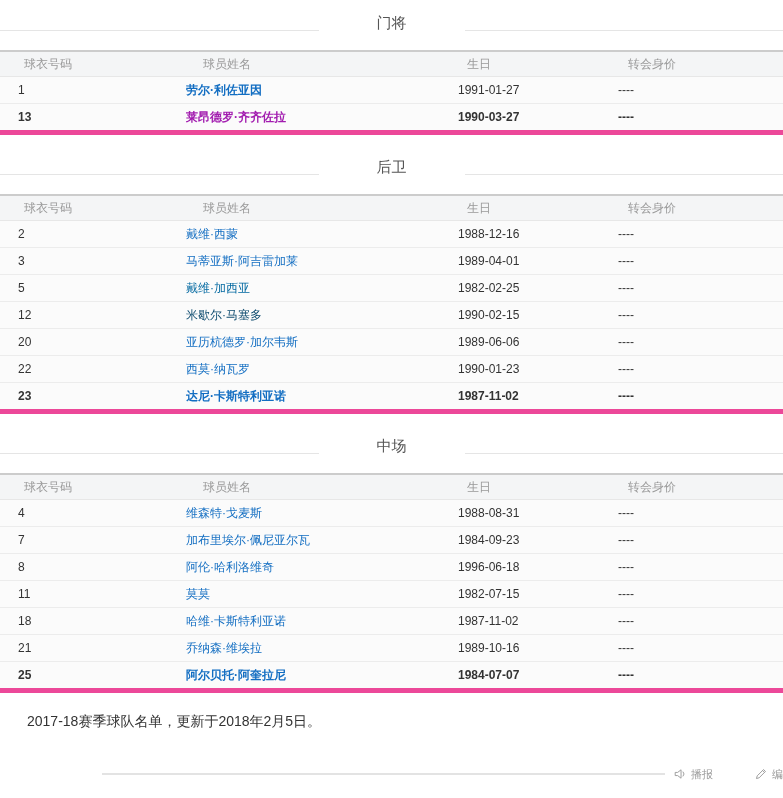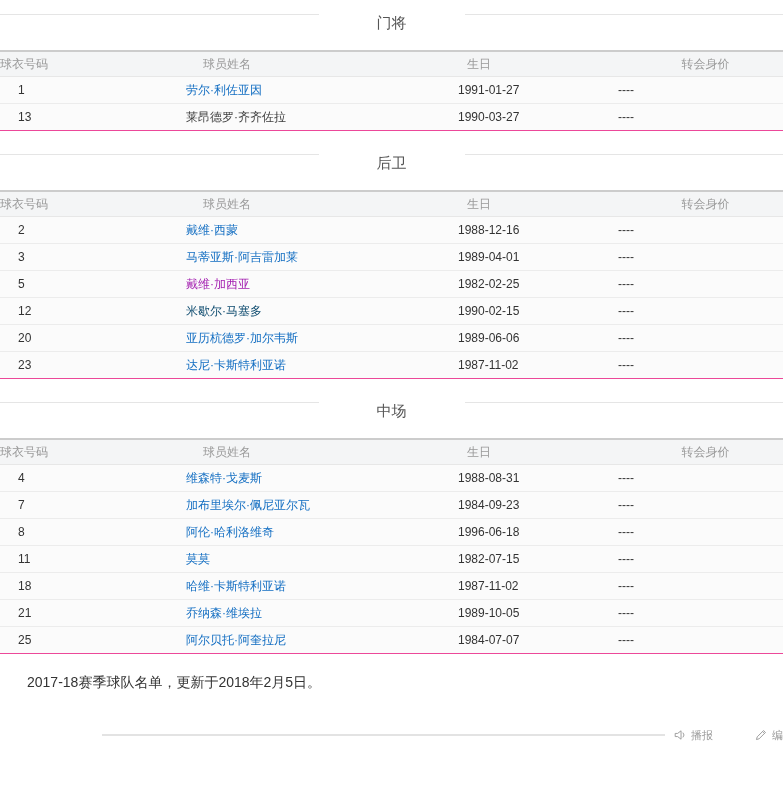--- a/index.html
+++ b/index.html
@@ -1,42 +1,42 @@
 <!DOCTYPE html>
 <html><head>
 <meta charset="utf-8">
 <style>
   html,body{margin:0;padding:0;}
   body{
     width:783px;height:798px;overflow:hidden;background:#fff;
     font-family:"Liberation Sans",sans-serif;color:#333;
   }
   
-  .section-title{display:flex;align-items:flex-start;margin:23px 0 19px;gap:38px;}
+  .section-title{display:flex;align-items:flex-end;margin:23px 0 19px;gap:38px;}
   .section-title.first{margin-top:14px;}
   .section-title .line{flex:1;height:1px;background:#e5e5e5;}
   .section-title .text{font-size:15px;color:#555;margin:0 20px;line-height:17px;}
   
   table.roster{width:783px;border-collapse:collapse;table-layout:fixed;}
   table.roster thead tr{background:#f4f5f6;}
   table.roster thead th{
     border-top:2px solid #cccccc;border-bottom:1px solid #e7e7e7;
     font-weight:normal;font-size:12px;color:#999;height:24px;
     text-align:left;padding:0;
   }
-  table.roster th.c1{padding-left:0;}
+  table.roster th.c1{padding-left:24px;}
   table.roster th.c2{padding-left:35px;}
   table.roster th.c3{padding-left:27px;}
-  table.roster th.c4{padding-left:28px;text-align:center;}
+  table.roster th.c4{padding-left:28px;}
   table.roster tbody{background:#fbfbfb;}
   table.roster td{
     height:26px;font-size:12px;color:#333;padding:0 0 0 18px;
     border-bottom:1px solid #ececec;text-align:left;
   }
-  table.roster tbody tr:last-child td{border-bottom:1px solid #ec4899;}
+  table.roster tbody tr:last-child td{border-bottom:5px solid #ec4899;font-weight:bold;}
   a.player-link{color:#136ec2;text-decoration:none;cursor:pointer;}
   
   .note{margin:20px 0 17px 27px;font-size:14px;color:#333;line-height:16px;}
   
   .footer{display:flex;align-items:center;margin:36px 0 0 102px;width:692px;height:18px;}
   .footer .rule{flex:1;height:2px;background:#e3e3e3;margin-right:8px;}
   .flink{display:inline-flex;align-items:center;font-size:11px;color:#999;cursor:pointer;white-space:nowrap;}
   .flink svg{margin-right:4px;display:block;}
   .flink.edit{margin-left:41px;}
 </style>
@@ -61,27 +61,27 @@
           <tr>
             <th class="c1">球衣号码</th>
             <th class="c2">球员姓名</th>
             <th class="c3">生日</th>
             <th class="c4">转会身价</th>
           </tr>
         </thead>
         <tbody>
           <tr>
             <td>1</td>
-            <td><a class="player-link" style="color: rgb(19, 110, 194);">劳尔·利佐亚因</a></td>
+            <td><a class="player-link" style="color: rgb(19, 110, 194); font-weight: bold;">劳尔·利佐亚因</a></td>
             <td>1991-01-27</td>
             <td>----</td>
           </tr>
           <tr>
             <td>13</td>
-            <td><a class="player-link" style="color: #404040;">莱昂德罗·齐齐佐拉</a></td>
+            <td><a class="player-link" style="color: #a21caf;">莱昂德罗·齐齐佐拉</a></td>
             <td>1990-03-27</td>
             <td>----</td>
           </tr>
         </tbody>
       </table>
     </div>
     <div class="roster-section">
       <div class="section-title">
         <span class="line"></span>
         <span class="text">后卫</span>
@@ -110,34 +110,40 @@
             <td>----</td>
           </tr>
           <tr>
             <td>3</td>
             <td><a class="player-link" style="color: rgb(19, 110, 194);">马蒂亚斯·阿吉雷加莱</a></td>
             <td>1989-04-01</td>
             <td>----</td>
           </tr>
           <tr>
             <td>5</td>
-            <td><a class="player-link" style="color: #a21caf;">戴维·加西亚</a></td>
+            <td><a class="player-link" style="color: #0369a1;">戴维·加西亚</a></td>
             <td>1982-02-25</td>
             <td>----</td>
           </tr>
           <tr>
             <td>12</td>
             <td><a class="player-link" style="color: #0c4a6e;">米歇尔·马塞多</a></td>
             <td>1990-02-15</td>
             <td>----</td>
           </tr>
           <tr>
             <td>20</td>
             <td><a class="player-link" style="color: rgb(19, 110, 194);">亚历杭德罗·加尔韦斯</a></td>
             <td>1989-06-06</td>
+            <td>----</td>
+          </tr>
+          <tr>
+            <td>22</td>
+            <td><a class="player-link" style="color: rgb(19, 110, 194);">西莫·纳瓦罗</a></td>
+            <td>1990-01-23</td>
             <td>----</td>
           </tr>
           <tr>
             <td>23</td>
             <td><a class="player-link" style="color: rgb(19, 110, 194);">达尼·卡斯特利亚诺</a></td>
             <td>1987-11-02</td>
             <td>----</td>
           </tr>
         </tbody>
       </table>
@@ -190,21 +196,21 @@
           </tr>
           <tr>
             <td>18</td>
             <td><a class="player-link" style="color: rgb(19, 110, 194);">哈维·卡斯特利亚诺</a></td>
             <td>1987-11-02</td>
             <td>----</td>
           </tr>
           <tr>
             <td>21</td>
             <td><a class="player-link" style="color: rgb(19, 110, 194);">乔纳森·维埃拉</a></td>
-            <td>1989-10-05</td>
+            <td>1989-10-16</td>
             <td>----</td>
           </tr>
           <tr>
             <td>25</td>
             <td><a class="player-link" style="color: rgb(19, 110, 194);">阿尔贝托·阿奎拉尼</a></td>
             <td>1984-07-07</td>
             <td>----</td>
           </tr>
         </tbody>
       </table>

